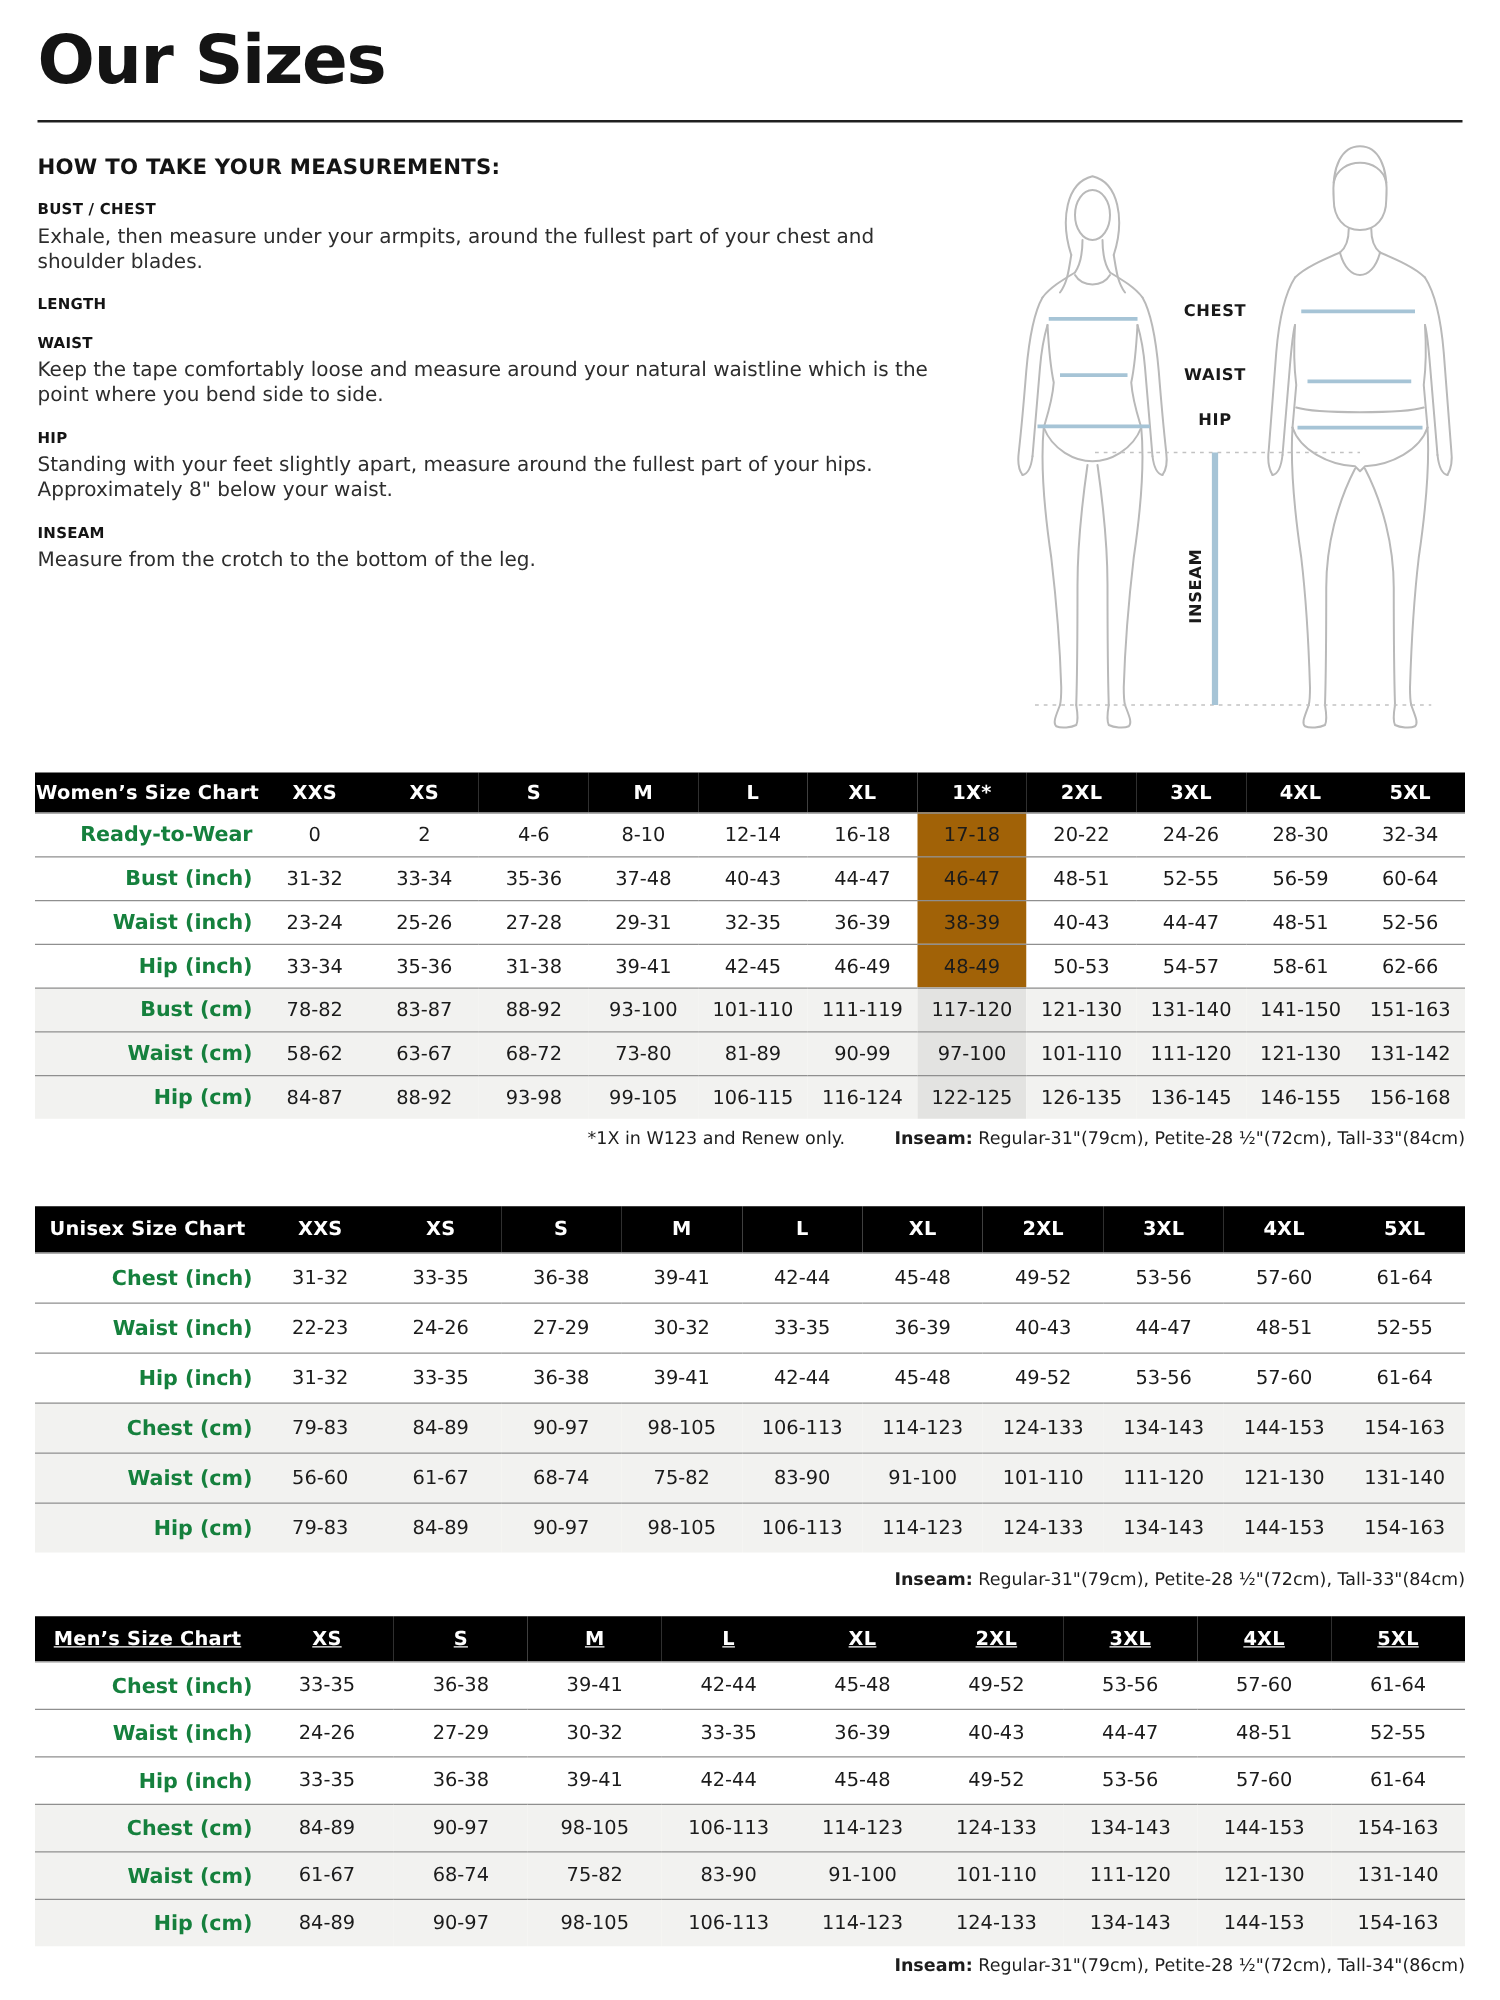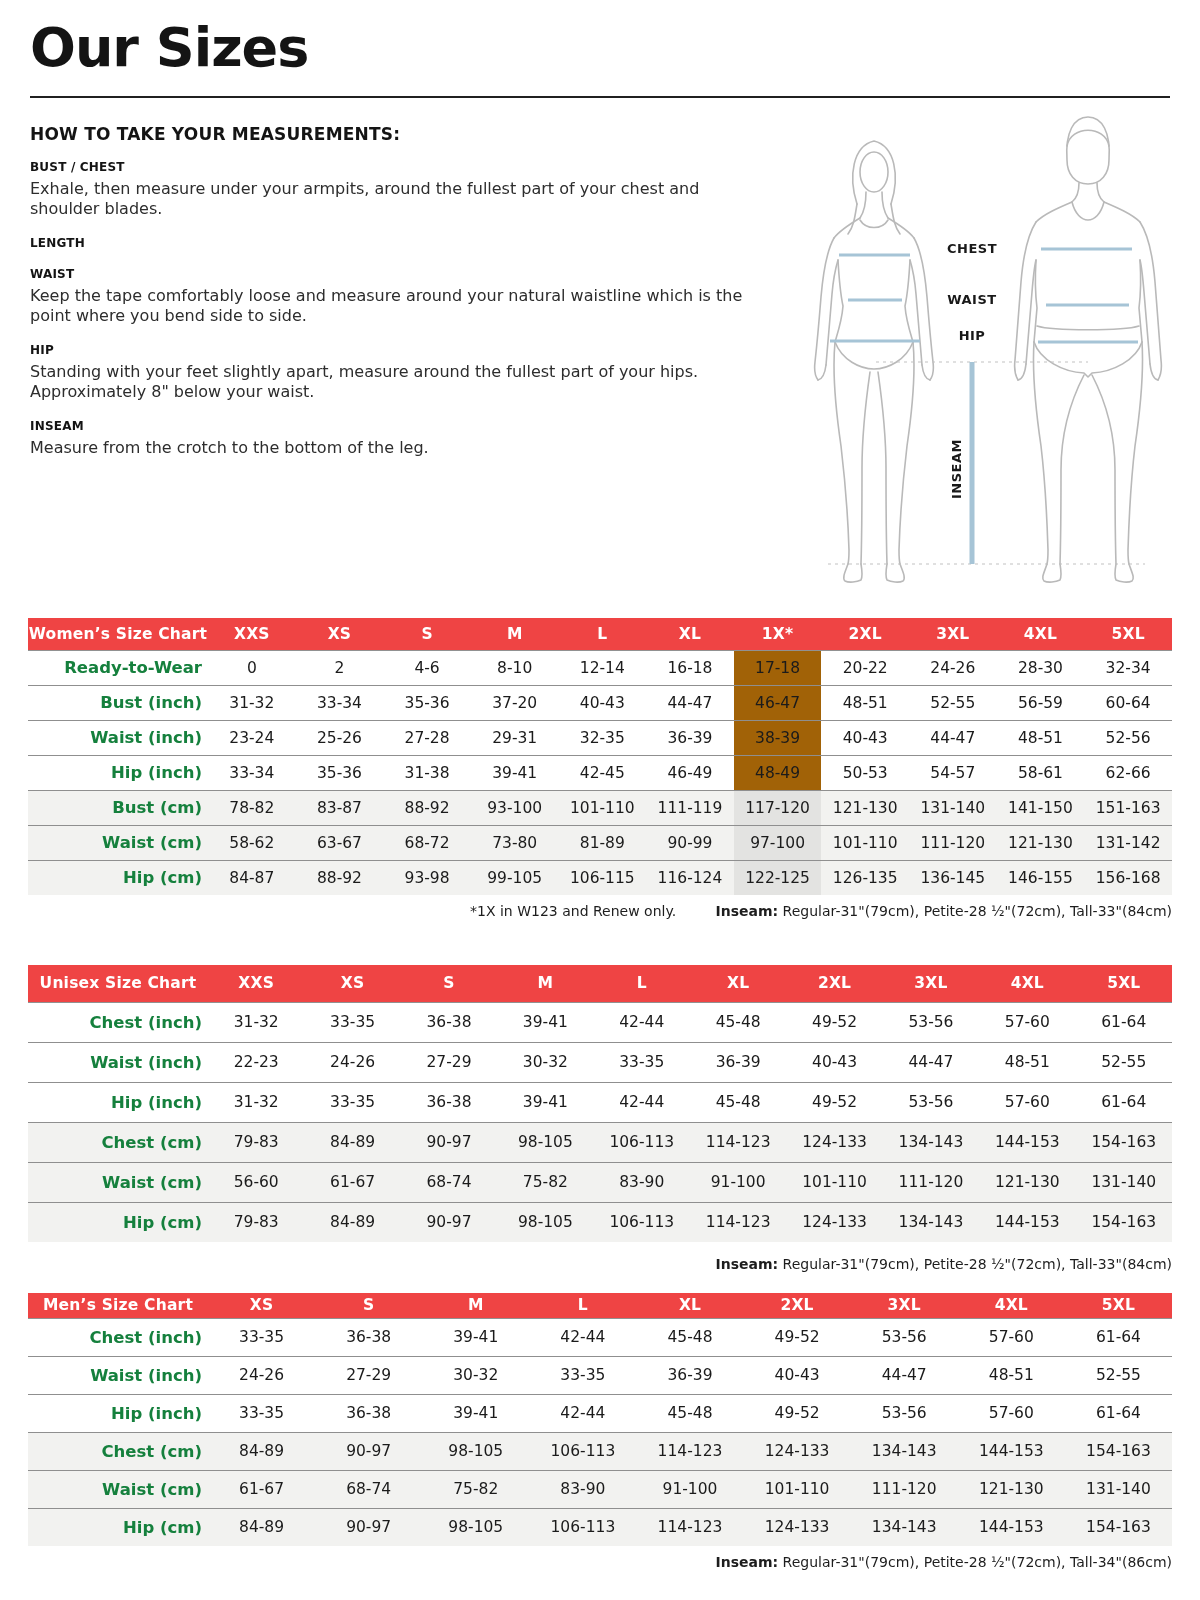--- a/index.html
+++ b/index.html
@@ -35,27 +35,27 @@
   .dlabel { font-family:"DejaVu Sans","Liberation Sans",sans-serif; font-size:13px; font-weight:700; fill:#191919; letter-spacing:.5px; }
 
   
   .table-block { position:absolute; left:28px; width:1144px; }
   .tbl-womens { top:618px; }
   .tbl-unisex { top:965px; }
   .tbl-mens   { top:1293px; }
 
   table.size-table { border-collapse:collapse; width:1144px; table-layout:fixed; }
   thead th {
-    background:#ef4444; color:#ffffff; font-size:15.5px; font-weight:700;
+    background:#000000; color:#ffffff; font-size:15.5px; font-weight:700;
     text-align:center; padding:0; letter-spacing:.2px;
     border-bottom:1.5px solid #919191;
   }
   .tbl-womens thead th { height:32px; }
   .tbl-unisex thead th { height:37px; }
-  .tbl-mens   thead th { height:25px; }
+  .tbl-mens   thead th { height:36px;text-decoration:underline; }
 
   tbody tr + tr { border-top:1.5px solid #8f8f8f; }
   tbody th.row-label {
     text-align:right; padding-right:6px; font-size:16.5px; font-weight:700; color:#15803d;
   }
   tbody td { text-align:center; font-size:15.5px; color:#1b1b1b; padding:0; }
   .tbl-womens tbody th, .tbl-womens tbody td { height:35px; }
   .tbl-unisex tbody th, .tbl-unisex tbody td { height:40px; }
   .tbl-mens   tbody th, .tbl-mens   tbody td { height:38px; }
 
@@ -223,21 +223,21 @@
               <td>20-22</td>
               <td>24-26</td>
               <td>28-30</td>
               <td>32-34</td>
             </tr>
             <tr>
               <th class="row-label">Bust (inch)</th>
               <td>31-32</td>
               <td>33-34</td>
               <td>35-36</td>
-              <td>37-20</td>
+              <td>37-48</td>
               <td>40-43</td>
               <td>44-47</td>
               <td class="hl">46-47</td>
               <td>48-51</td>
               <td>52-55</td>
               <td>56-59</td>
               <td>60-64</td>
             </tr>
             <tr>
               <th class="row-label">Waist (inch)</th>

